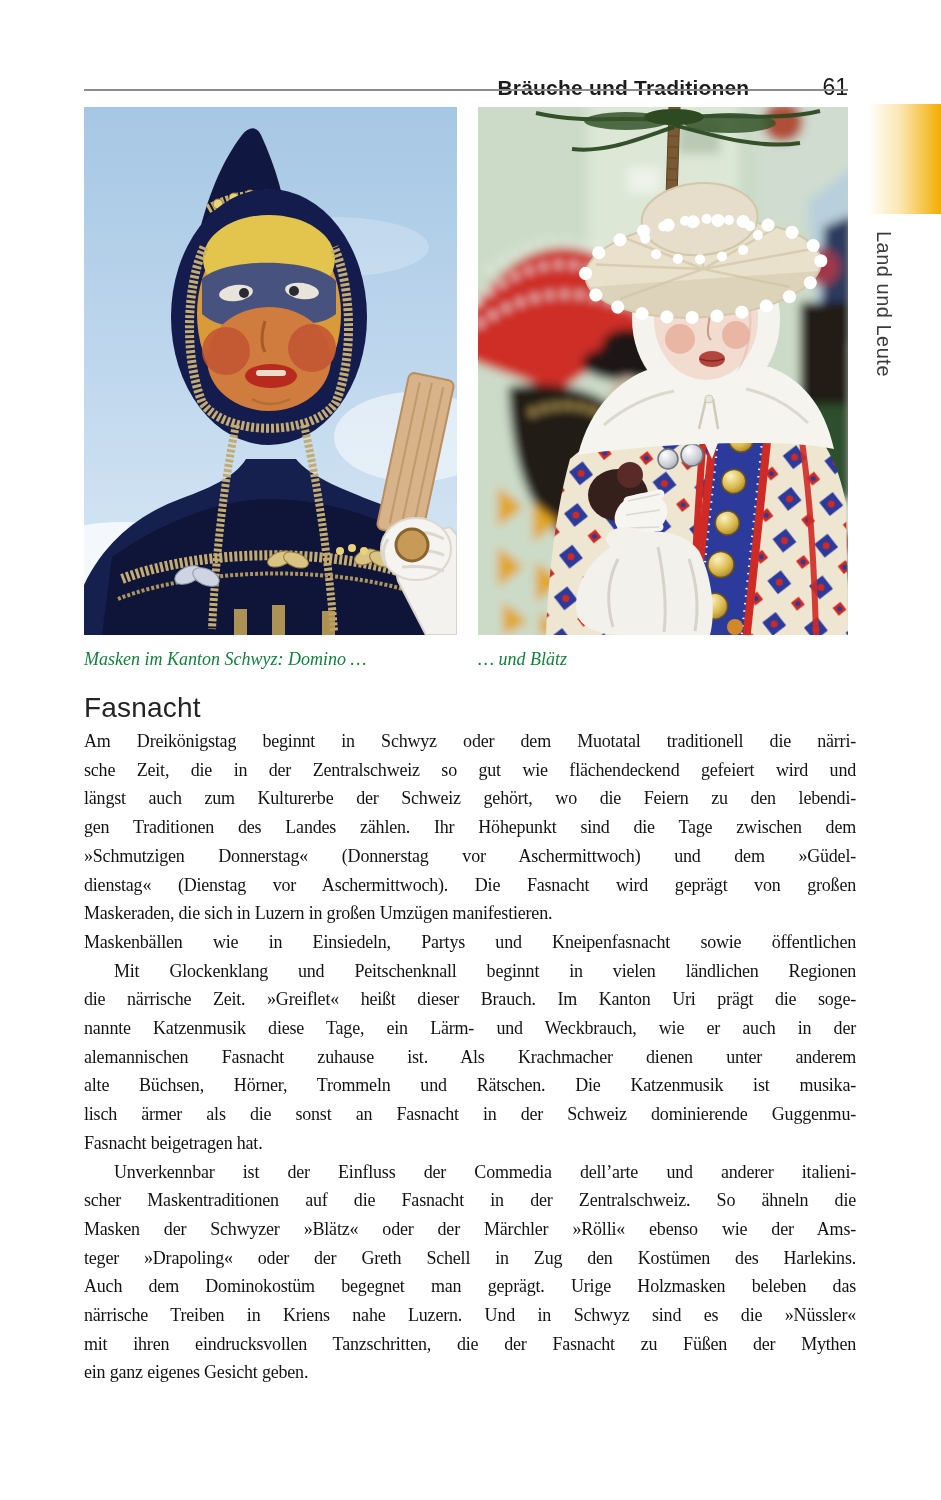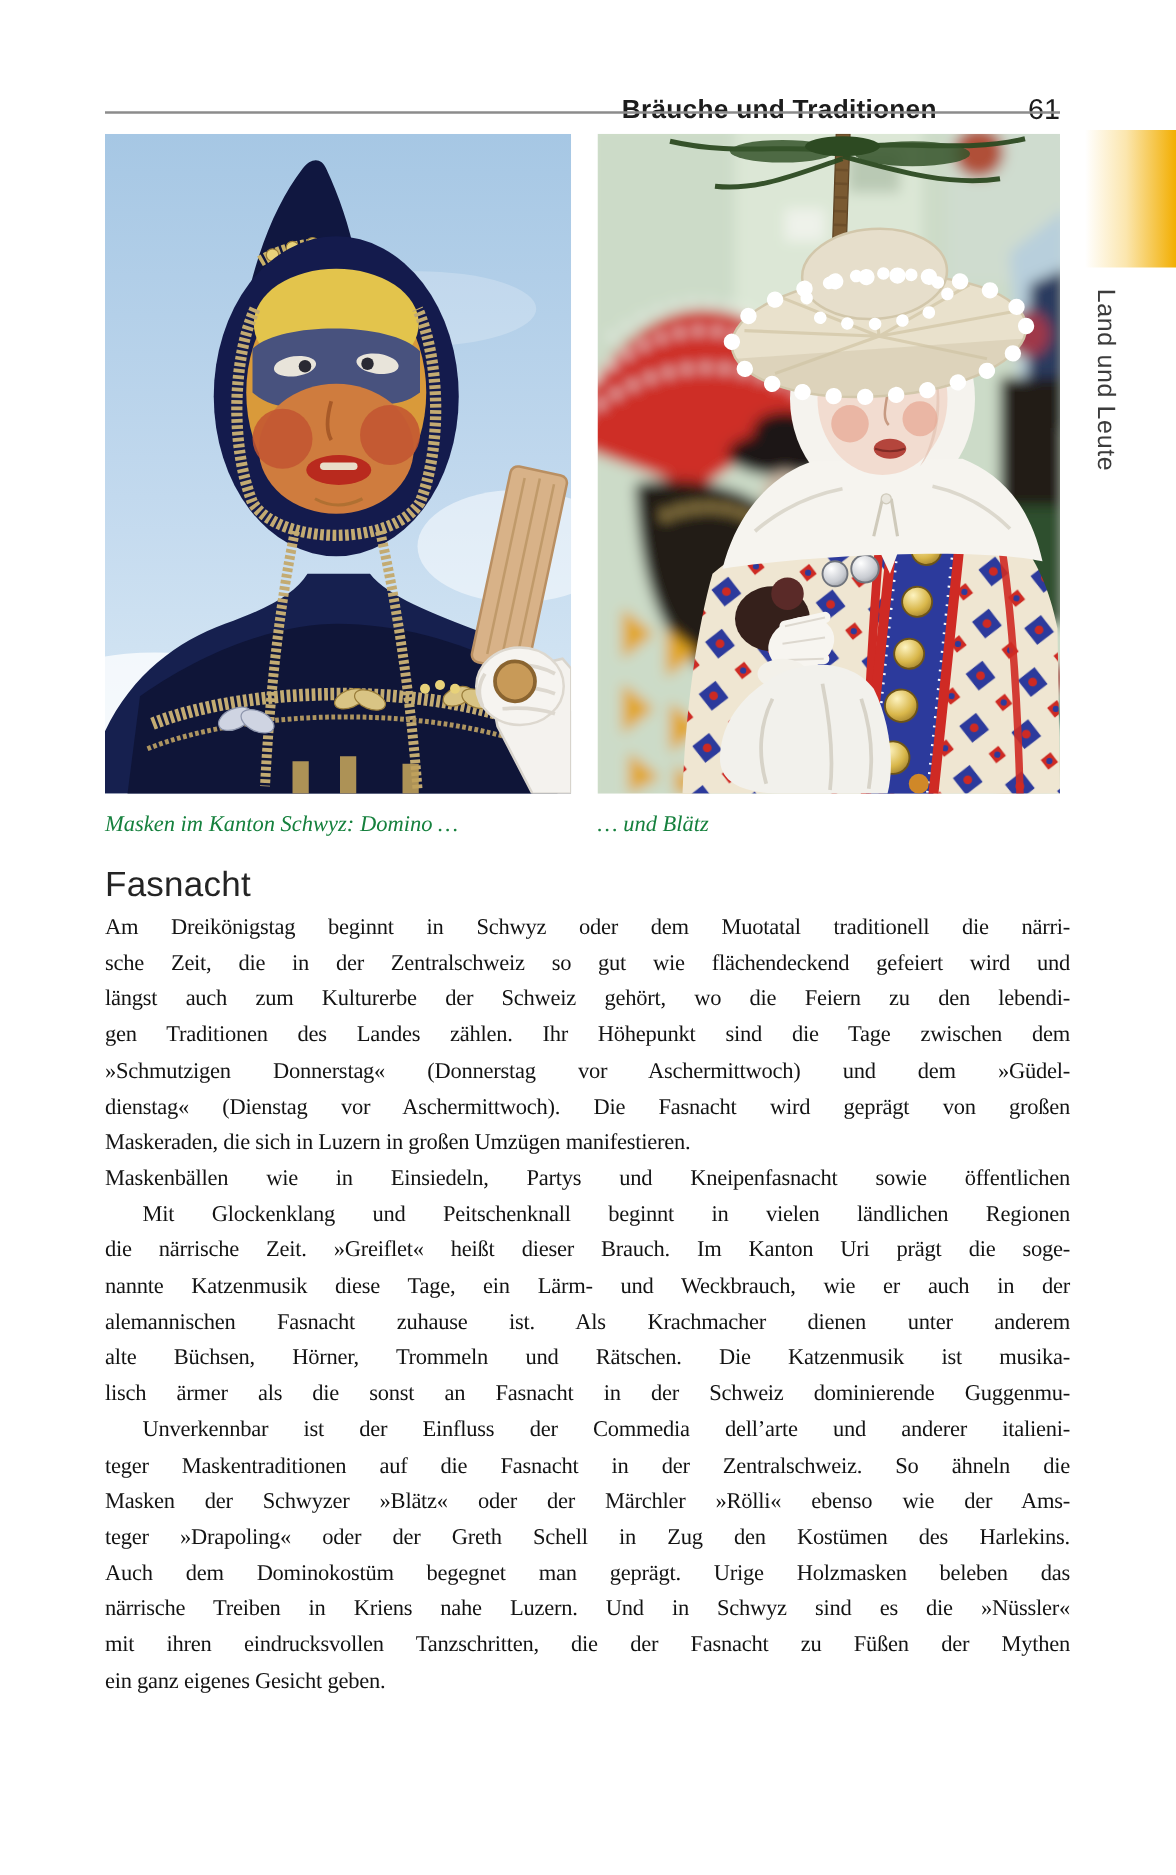--- a/index.html
+++ b/index.html
@@ -311,24 +311,25 @@
         <div class="tline lastline">Maskeraden, die sich in Luzern in großen Umzügen manifestieren.</div>
         <div class="tline">Maskenbällen wie in Einsiedeln, Partys und Kneipenfasnacht sowie öffentlichen</div>
       </div>
       <div class="para">
         <div class="tline indent">Mit Glockenklang und Peitschenknall beginnt in vielen ländlichen Regionen</div>
         <div class="tline">die närrische Zeit. »Greiflet« heißt dieser Brauch. Im Kanton Uri prägt die soge-</div>
         <div class="tline">nannte Katzenmusik diese Tage, ein Lärm- und Weckbrauch, wie er auch in der</div>
         <div class="tline">alemannischen Fasnacht zuhause ist. Als Krachmacher dienen unter anderem</div>
         <div class="tline">alte Büchsen, Hörner, Trommeln und Rätschen. Die Katzenmusik ist musika-</div>
         <div class="tline">lisch ärmer als die sonst an Fasnacht in der Schweiz dominierende Guggenmu-</div>
+        <div class="tline lastline">Fasnacht beigetragen hat.</div>
       </div>
       <div class="para">
         <div class="tline indent">Unverkennbar ist der Einfluss der Commedia dell’arte und anderer italieni-</div>
-        <div class="tline">teger Maskentraditionen auf die Fasnacht in der Zentralschweiz. So ähneln die</div>
+        <div class="tline">scher Maskentraditionen auf die Fasnacht in der Zentralschweiz. So ähneln die</div>
         <div class="tline">Masken der Schwyzer »Blätz« oder der Märchler »Rölli« ebenso wie der Ams-</div>
         <div class="tline">teger »Drapoling« oder der Greth Schell in Zug den Kostümen des Harlekins.</div>
         <div class="tline">Auch dem Dominokostüm begegnet man geprägt. Urige Holzmasken beleben das</div>
         <div class="tline">närrische Treiben in Kriens nahe Luzern. Und in Schwyz sind es die »Nüssler«</div>
         <div class="tline">mit ihren eindrucksvollen Tanzschritten, die der Fasnacht zu Füßen der Mythen</div>
         <div class="tline lastline">ein ganz eigenes Gesicht geben.</div>
       </div>
     </div>
 
 </div>

